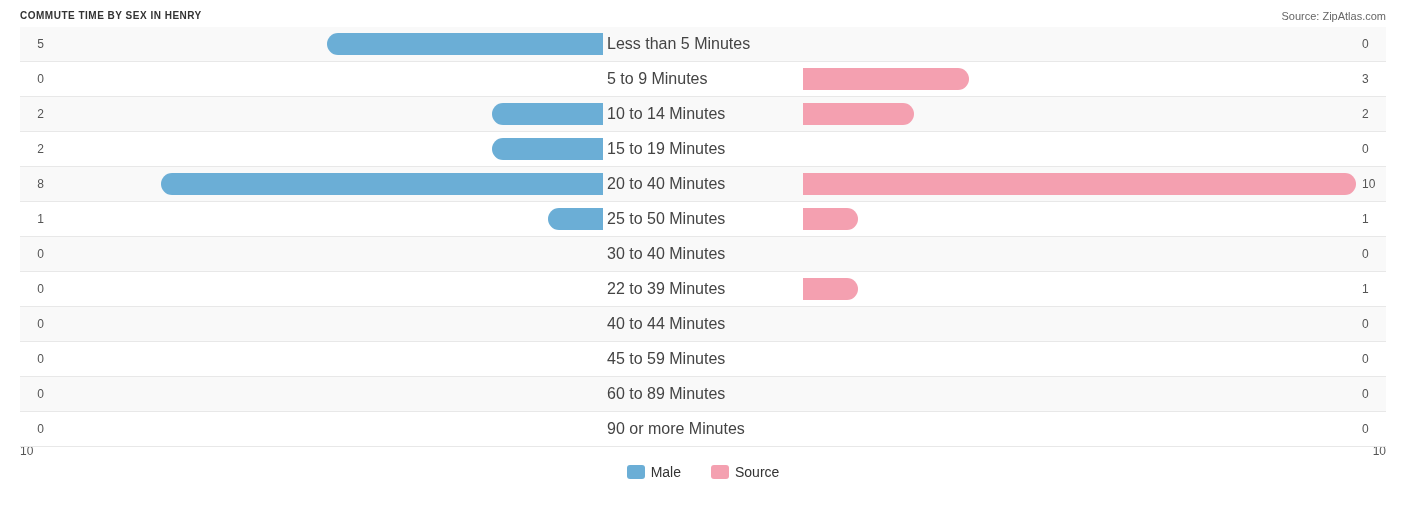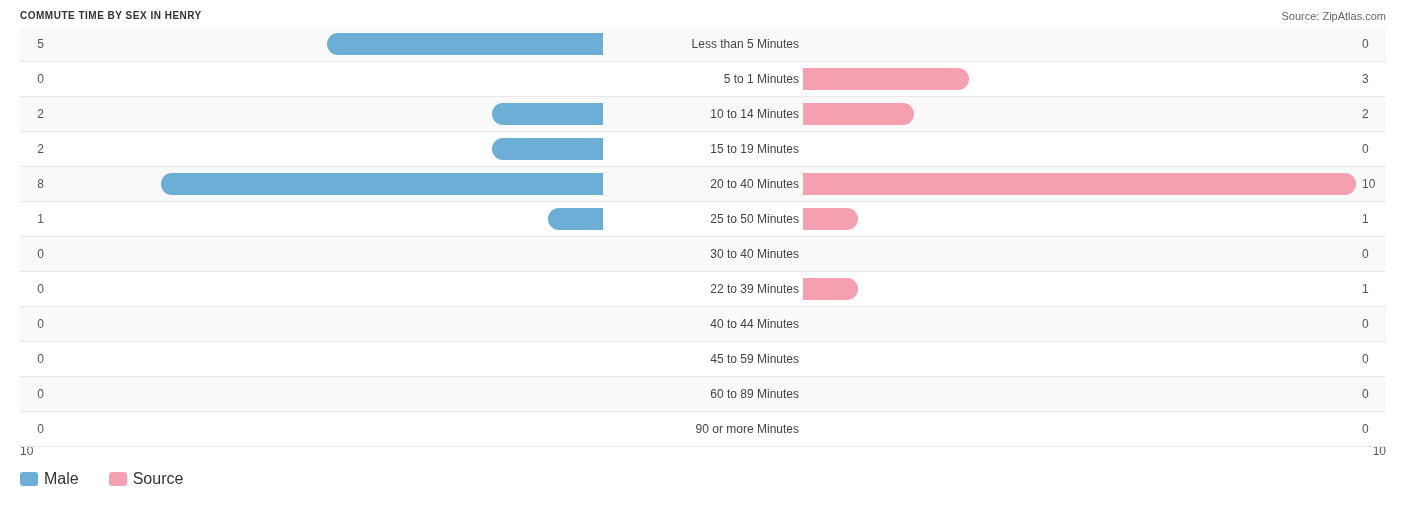--- a/index.html
+++ b/index.html
@@ -65,22 +65,22 @@
       align-items: center;
       height: 22px;
     }
     .left-bar {
       background: #6baed6;
       height: 22px;
       border-radius: 11px 0 0 11px;
     }
     .label-cell {
       width: 200px;
-      text-align: right;
-      font-size: 12px;
+      text-align: left;
+      font-size: 16px;
       color: #444;
       flex-shrink: 0;
       padding: 0 4px;
     }
     .right-bar-container {
       flex: 1;
       display: flex;
       justify-content: flex-start;
       align-items: center;
       height: 22px;
@@ -100,23 +100,24 @@
     }
     .bottom-axis {
       display: flex;
       justify-content: space-between;
       padding: 4px 0 0 0;
       font-size: 12px;
       color: #555;
     }
     .legend {
       display: flex;
+      justify-content: center;
       gap: 30px;
-      margin-top: 12px;
-      font-size: 16px;
+      margin-top: 6px;
+      font-size: 14px;
     }
     .legend-item {
       display: flex;
       align-items: center;
       gap: 6px;
     }
     .legend-swatch {
       width: 18px;
       height: 14px;
       border-radius: 3px;
@@ -143,21 +144,21 @@
         <div class="right-bar-container">
           <div class="right-bar" style="width: 0px;"></div>
         </div>
         <div class="right-value">0</div>
       </div>
       <div class="row">
         <div class="left-value">0</div>
         <div class="left-bar-container">
           <div class="left-bar" style="width: 0px;"></div>
         </div>
-        <div class="label-cell">5 to 1 Minutes</div>
+        <div class="label-cell">5 to 9 Minutes</div>
         <div class="right-bar-container">
           <div class="right-bar" style="width: 30%;"></div>
         </div>
         <div class="right-value">3</div>
       </div>
       <div class="row">
         <div class="left-value">2</div>
         <div class="left-bar-container">
           <div class="left-bar" style="width: 20%;"></div>
         </div>

